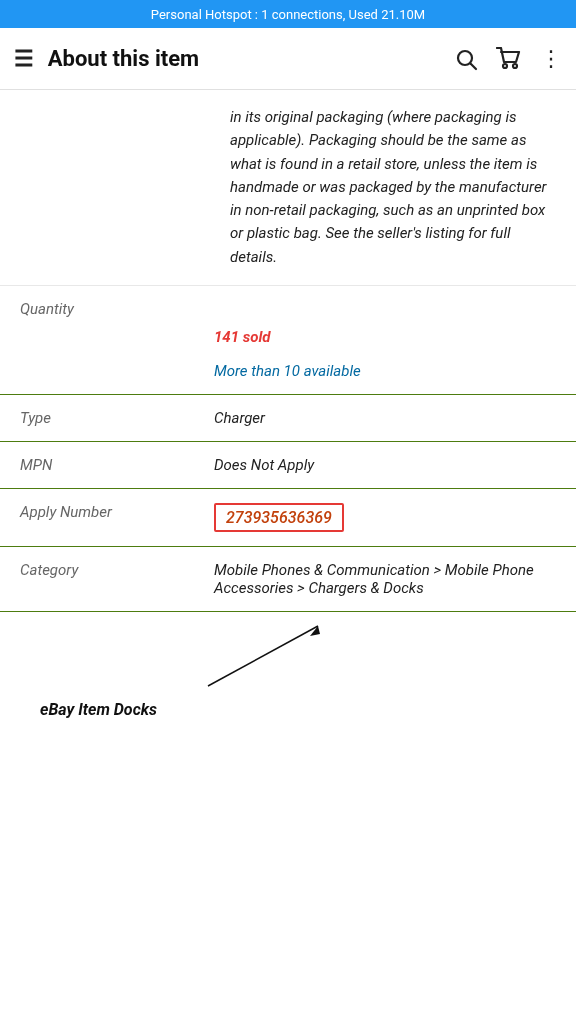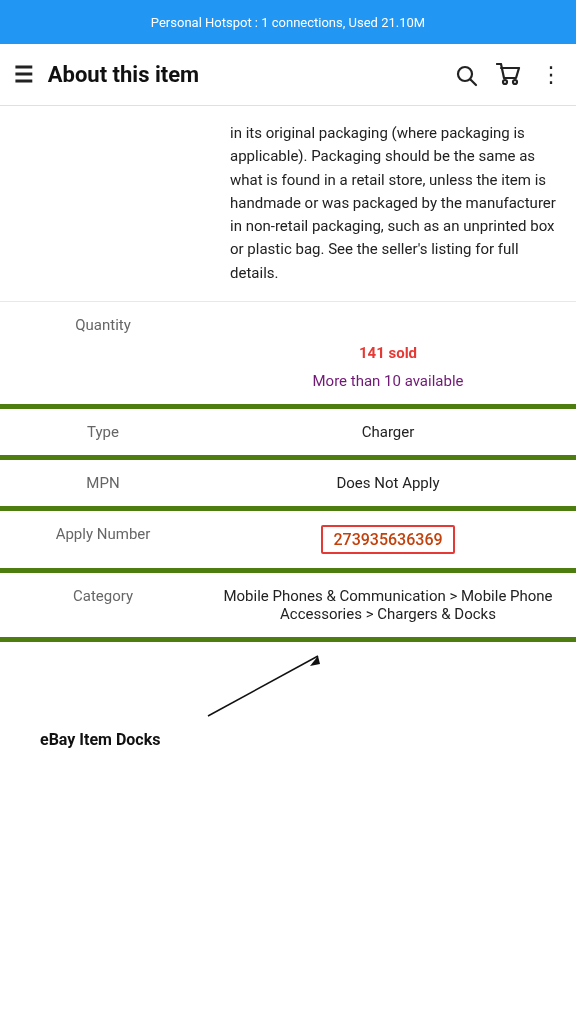--- a/index.html
+++ b/index.html
@@ -13,21 +13,21 @@
       overflow-x: hidden;
     }
 
     
     .status-bar {
       background: #2196F3;
       color: #fff;
       text-align: center;
       font-size: 13px;
       padding: 5px 10px;
-      height: 44px;
+      height: 28px;
       display: flex;
       align-items: center;
       justify-content: center;
     }
 
     
     .nav-bar {
       display: flex;
       align-items: center;
       padding: 10px 14px;
@@ -64,40 +64,40 @@
 
     
     .cart-icon-wrap {
       display: flex;
       align-items: center;
     }
 
     
     .content {
       padding: 0;
+      font-style: italic;
     }
 
     
     .description-partial {
       padding: 16px 20px 16px 230px;
       font-size: 15px;
       line-height: 1.55;
       color: #222;
       border-bottom: 1px solid #e8e8e8;
     }
 
     
     .detail-table {
       width: 100%;
       border-collapse: collapse;
     }
 
     .detail-table tr {
-      border-bottom: 5px solid #4d7c0f;
-      text-align: center;
+      border-bottom: 1px solid #4d7c0f;
     }
 
     .detail-table td {
       padding: 14px 14px 14px 20px;
       vertical-align: top;
       font-size: 15px;
     }
 
     .detail-table td.label {
       color: #666;
@@ -114,23 +114,23 @@
     }
 
     .quantity-sold {
       color: #e53935;
       font-weight: bold;
       font-size: 15px;
       margin-top: 28px;
     }
 
     .quantity-available {
-      color: #701a75;
-      font-size: 15px;
-      margin-top: 10px;
+      color: #0369a1;
+      font-size: 15px;
+      margin-top: 16px;
     }
 
     
     .item-number-box {
       display: inline-block;
       border: 2px solid #e53935;
       padding: 3px 10px;
       color: #c2410c;
       font-size: 16px;
       font-weight: 500;

